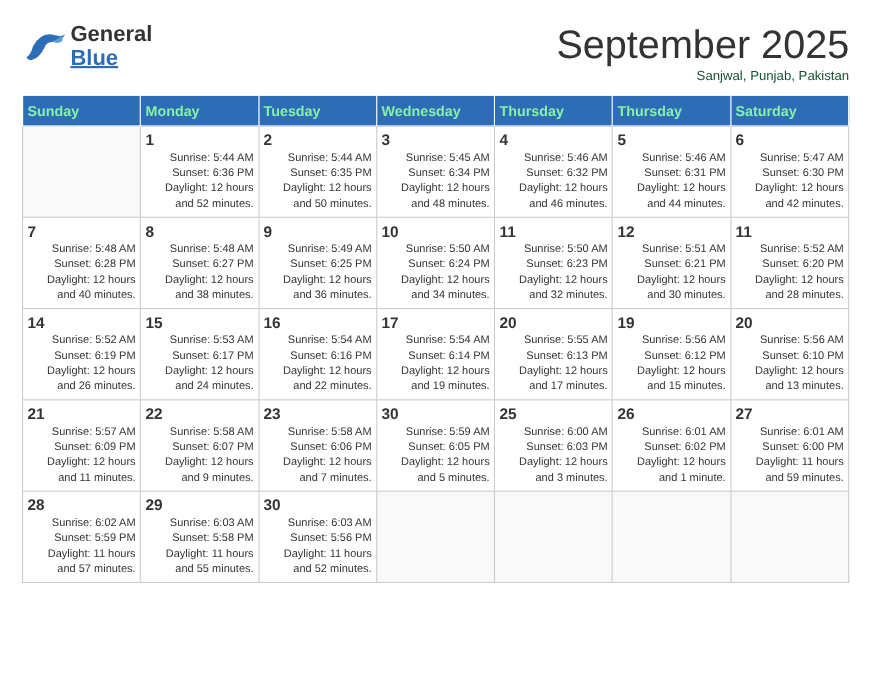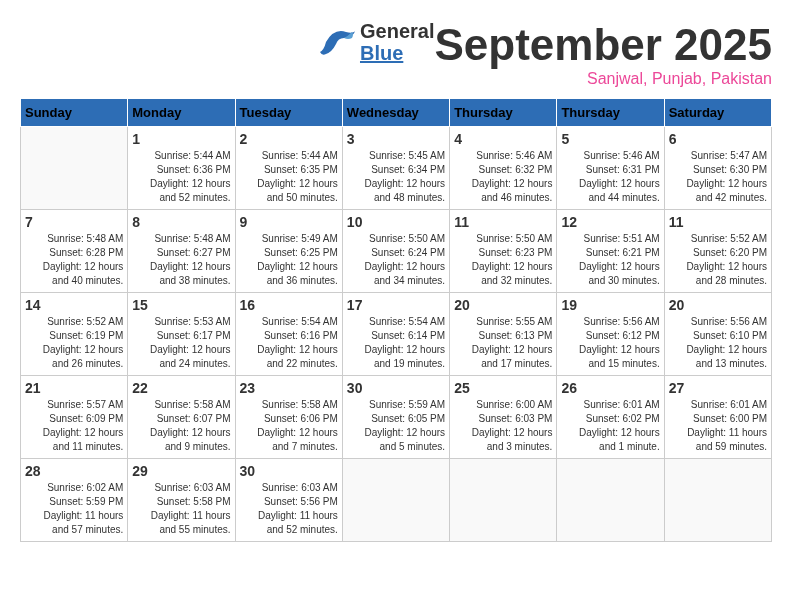--- a/index.html
+++ b/index.html
@@ -5,49 +5,49 @@
     * { box-sizing: border-box; margin: 0; padding: 0; }
     body {
       font-family: Arial, sans-serif;
       background: #fff;
       width: 792px;
       min-height: 612px;
       padding: 20px;
     }
     .header {
       display: flex;
-      justify-content: flex-end;
+      justify-content: space-between;
       align-items: flex-start;
       margin-bottom: 10px;
     }
     .logo {
       display: flex;
       flex-direction: column;
       align-items: flex-start;
     }
     .title-block {
       text-align: right;
     }
     .month-title {
-      font-size: 44px;
-      font-weight: bold;
+      font-size: 36px;
+      font-weight: normal;
       color: #333;
     }
     .location-title {
-      font-size: 16px;
-      color: #ec4899;
+      font-size: 12px;
+      color: #14532d;
     }
     table {
       width: 100%;
       border-collapse: collapse;
       font-size: 11px;
     }
     th {
       background-color: #2d6db5;
-      color: #000000;
+      color: #86efac;
       padding: 6px 4px;
       text-align: left;
       font-size: 13px;
       border: 1px solid #fff;
     }
     td {
       border: 1px solid #ccc;
       vertical-align: top;
       padding: 4px 4px;
       height: 80px;

